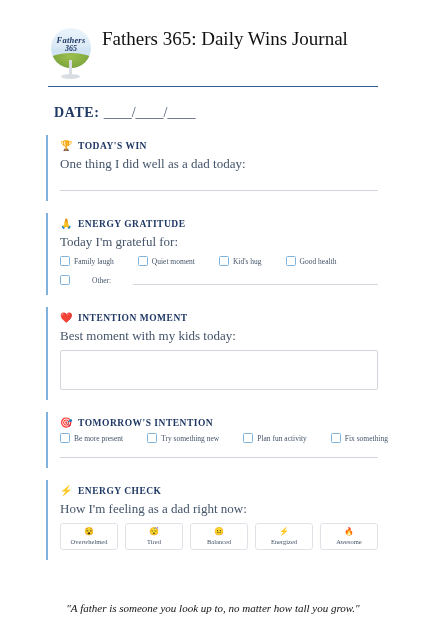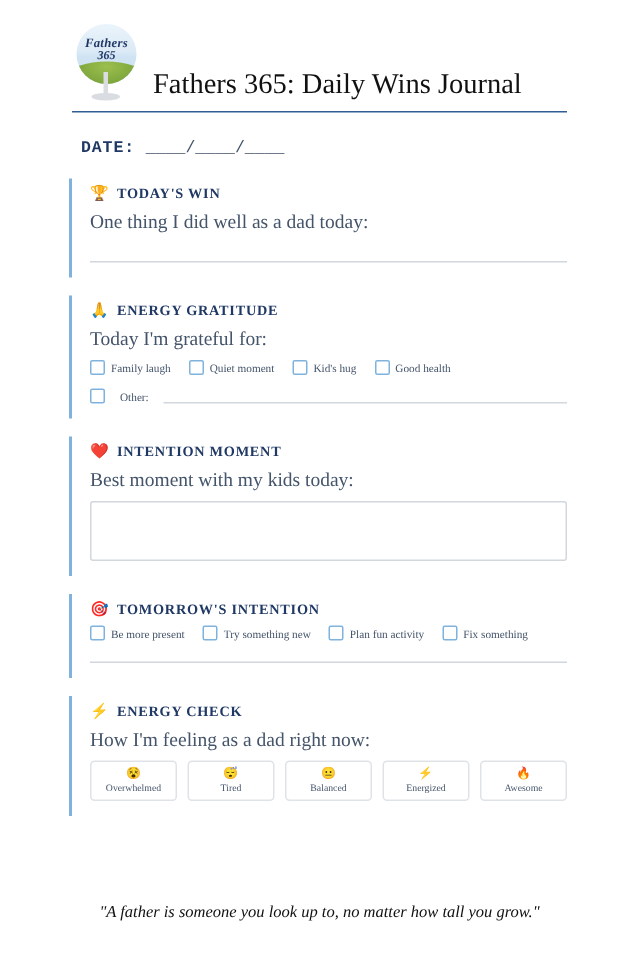--- a/index.html
+++ b/index.html
@@ -20,22 +20,22 @@
     width: 426px;
     height: 640px;
     position: relative;
     box-sizing: border-box;
     padding: 0;
   }
 
   
   .header {
     display: flex;
-    align-items: flex-end;
-    padding: 16px 0 0 48px;
+    align-items: flex-start;
+    padding: 28px 0 0 48px;
     gap: 8px;
   }
   .logo {
     width: 46px;
     height: 52px;
     position: relative;
     flex: 0 0 auto;
   }
   .logo-badge {
     position: absolute;
@@ -113,22 +113,22 @@
   }
   .header-rule {
     margin: 6px 48px 0 48px;
     height: 0;
     border-top: 1.5px solid #2f5d94;
   }
 
   
   .date-row {
     margin: 18px 0 0 54px;
-    font-family: Liberation Mono, monospace;
-    font-size: 11px;
+    font-family: Liberation Serif, serif;
+    font-size: 14px;
     font-weight: bold;
     color: #1f3864;
     letter-spacing: .6px;
   }
   .date-row .blank {
     font-weight: normal;
     letter-spacing: 0;
     color: #44546a;
   }
 
@@ -184,21 +184,21 @@
     border: 1px solid #d2d7dd;
     border-radius: 2px;
     height: 38px;
     background: #ffffff;
   }
 
   
   .check-row {
     display: flex;
     align-items: center;
-    gap: 4px;
+    gap: 16px;
     flex-wrap: nowrap;
   }
   .check-row + .check-row { margin-top: 9px; }
   .check-item {
     display: flex;
     align-items: center;
     gap: 4px;
     margin-right: 8px;
     white-space: nowrap;
   }

